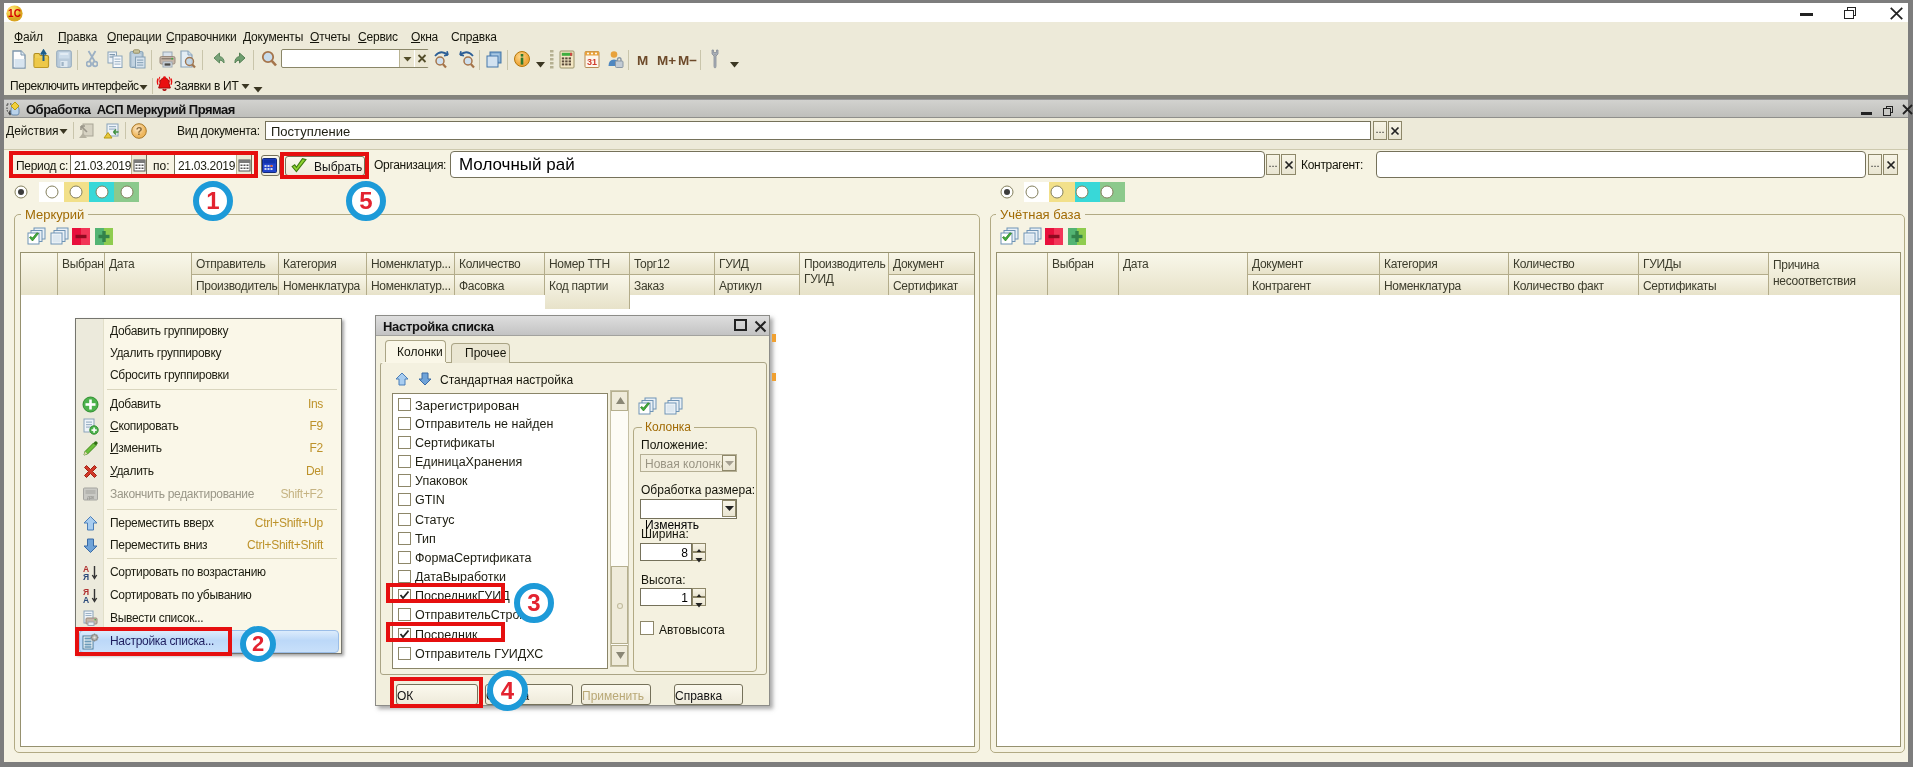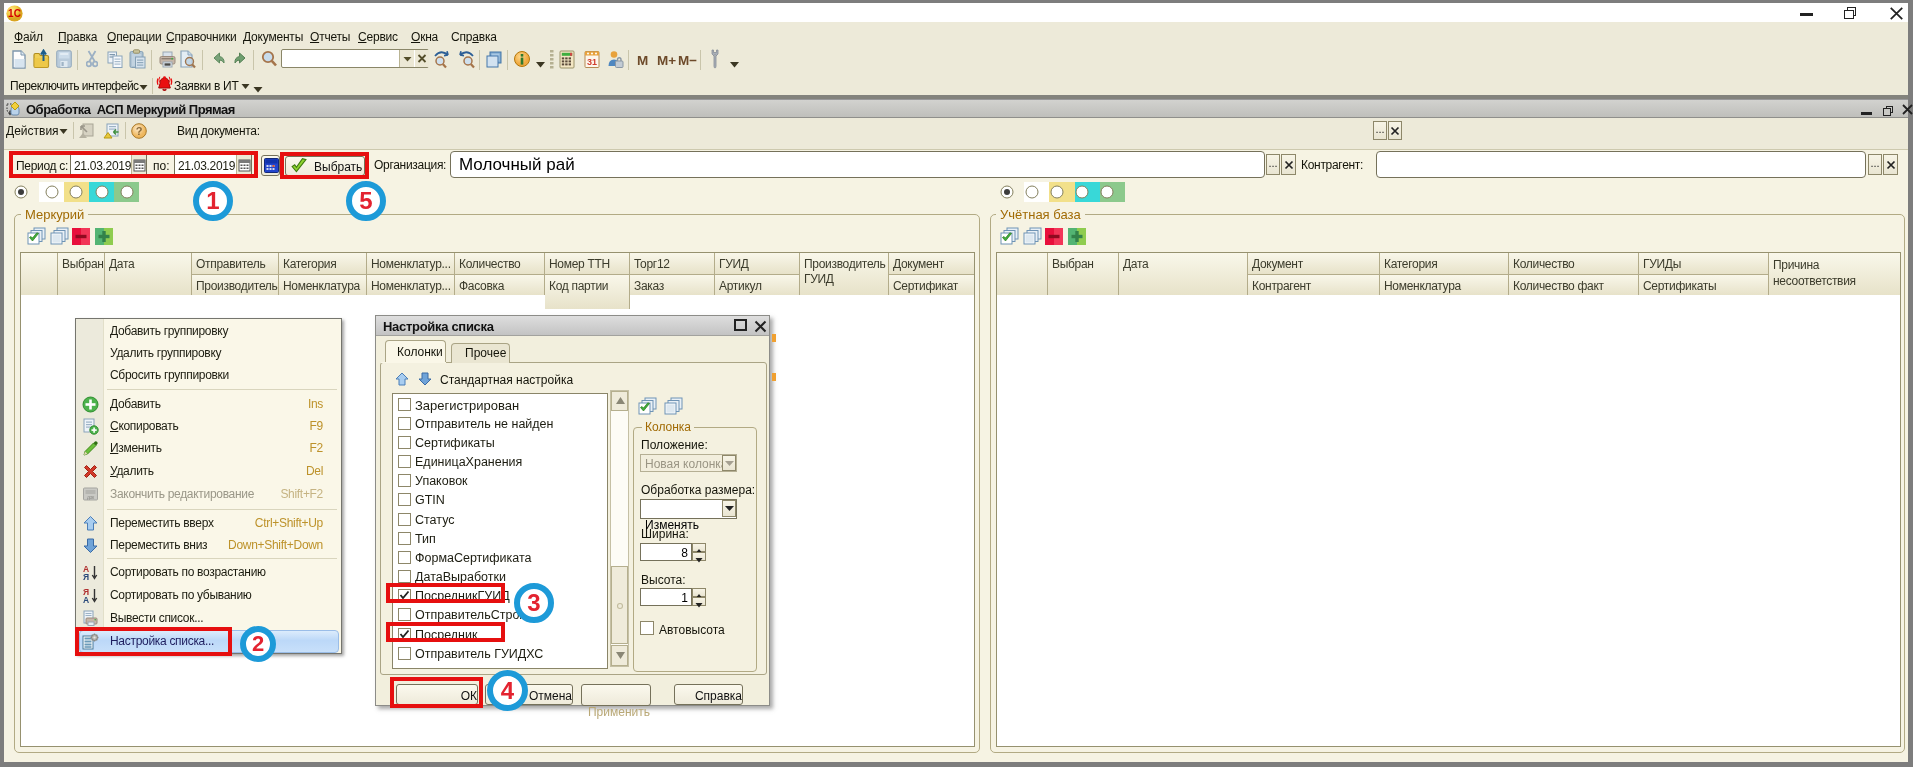--- a/index.html
+++ b/index.html
@@ -9,21 +9,21 @@
 .field{background:#fff;border:1px solid #75715a}
 .sep{width:1px;background:#c9c5ab;top:50px;height:20px}
 .hdrcell{position:absolute;background:linear-gradient(#f9f7ea,#e7e2c9);border-right:1px solid #b3ac8a;color:#3c3c2c;padding:4px 0 0 4px;overflow:hidden;white-space:nowrap;letter-spacing:-0.3px}
 .mitem{position:absolute;left:0;width:100%;height:23px;line-height:23px;letter-spacing:-0.3px}
 .mtext{position:absolute;left:34px;top:0}
 .mshort{position:absolute;right:18px;top:0;color:#bd922a}
 .micon{position:absolute;left:6px;top:3px;width:17px;height:17px}
 .redbox{position:absolute;border:4px solid #e60f0f}
 .anncirc{position:absolute;border:6px solid #1d9ad8;background:#fff;border-radius:50%;color:#e32330;font-weight:bold;text-align:center}
 .chk{position:absolute;width:14px;height:14px;background:#fff;border:1px solid #8d8769}
-.btn{position:absolute;background:linear-gradient(#fbf9ee,#eeeada);border:1px solid #75715a;border-radius:3px;text-align:right;color:#111}
+.btn{position:absolute;background:linear-gradient(#fbf9ee,#eeeada);border:1px solid #75715a;border-radius:3px;text-align:left;color:#111}
 .ddb{position:absolute;background:linear-gradient(#f7f4e6,#e9e5d2);border:1px solid #8d8769;text-align:center}
 .lbl{position:absolute;white-space:nowrap}
 .gold{color:#a16b05;font-weight:normal}
 </style></head>
 <body>
 
 <div class="a" style="left:4px;top:3px;width:1904px;height:19px;background:#fff" id="titlebar">
 <svg class="a" style="left:2px;top:2px" width="17" height="17" viewBox="0 0 22 22">
       <defs>
         <radialGradient id="lg1" cx="35%" cy="30%">
@@ -277,20 +277,21 @@
       <defs>
         <radialGradient id="hlp" cx="40%" cy="35%">
           <stop offset="0%" stop-color="#fde9c8"></stop>
           <stop offset="100%" stop-color="#eeb75e"></stop>
         </radialGradient>
       </defs>
       <circle cx="8" cy="8" r="7.3" fill="url(#hlp)" stroke="#a87828"></circle>
       <text x="8" y="12" font-size="11" font-weight="bold" text-anchor="middle" fill="#8a6a3a" font-family="Liberation Sans">?</text>
     </svg>
 <div class="lbl" style="left:173px;top:6px;letter-spacing:-0.3px;color:#14140a">Вид документа:</div>
+<div class="field a" style="left:261px;top:3px;width:1106px;height:19px;padding:2px 0 0 5px;font-size:13px">Поступление</div>
 <div class="ddb" style="left:1369px;top:3px;width:14px;height:19px;font-size:11px;line-height:15px;color:#222">...</div>
 <div class="ddb" style="left:1384px;top:3px;width:14px;height:19px"><svg width="12" height="12" style="margin-top:3px">
         <path d="M2.5 2.5 L9.5 9.5 M9.5 2.5 L2.5 9.5" stroke="#222" stroke-width="1.7"></path>
       </svg></div>
 </div>
 
 <div id="periodrow">
 <div class="lbl" style="left:16px;top:159px;letter-spacing:-0.3px;color:#14140a">Период с:</div>
 <div class="field a" style="left:70px;top:153px;width:77px;height:24px;font-size:12px;letter-spacing:-0.3px;padding:5px 0 0 3px">21.03.2019
 <div class="a" style="left:60px;top:1px;width:15px;height:21px;background:#ece8d5;border-left:1px solid #b9b493"><svg width="13" height="13" style="margin:4px 0 0 1px">
@@ -553,21 +554,21 @@
           <path d="M8.5 1.5 L15 8 L11.5 8 L11.5 15 L5.5 15 L5.5 8 L2 8 Z" fill="#a8cdf0" stroke="#4b7eb8"></path>
         </svg>
         <span class="mtext">Переместить вверх</span>
         <span class="mshort">Ctrl+Shift+Up</span>
       </div>
 <div class="mitem" style="top:215px">
         <svg class="micon" viewBox="0 0 17 17">
           <path d="M8.5 15.5 L15 9 L11.5 9 L11.5 2 L5.5 2 L5.5 9 L2 9 Z" fill="#6fa3d8" stroke="#3a6ba5"></path>
         </svg>
         <span class="mtext">Переместить вниз</span>
-        <span class="mshort">Down+Shift+Down</span>
+        <span class="mshort">Ctrl+Shift+Shift</span>
       </div>
 <div class="a" style="left:31px;top:239px;width:230px;height:1px;background:#d9d5bd"></div>
 <div class="mitem" style="top:242px">
         <svg class="micon" viewBox="0 0 17 17">
           <text x="1" y="8" font-size="8.5" font-weight="bold" fill="#b03030" font-family="Liberation Sans">А</text>
           <text x="1" y="16" font-size="8.5" font-weight="bold" fill="#28487a" font-family="Liberation Sans">Я</text>
           <path d="M12.5 2 L12.5 13 M10.3 11 L12.5 14.5 L14.7 11" stroke="#333" stroke-width="1.4" fill="none"></path>
         </svg>
         <span class="mtext">Сортировать по возрастанию</span>
       </div>
@@ -727,21 +728,21 @@
         </svg></div>
 <div class="ddb" style="left:0;top:9px;width:14px;height:9px"><svg width="12" height="8">
           <path d="M6 6.5 L9.5 2 L2.5 2 Z" fill="#222"></path>
         </svg></div>
 </div>
 <div class="chk" style="left:264px;top:305px"></div>
 <div class="lbl" style="left:283px;top:307px;color:#14140a">Автовысота</div>
 
 <div class="btn" style="left:20px;top:368px;width:82px;height:21px;padding-top:4px">ОК</div>
 <div class="btn" style="left:109px;top:368px;width:88px;height:21px;padding-top:4px">Отмена</div>
-<div class="btn" style="left:205px;top:368px;width:70px;height:21px;padding-top:20px;color:#b9a876">Применить</div>
+<div class="btn" style="left:205px;top:368px;width:70px;height:21px;padding-top:4px;color:#b9a876">Применить</div>
 <div class="btn" style="left:298px;top:368px;width:69px;height:21px;padding-top:4px">Справка</div>
 </div>
 <div class="a" style="left:772px;top:334px;width:4px;height:8px;background:#f0a030"></div>
 <div class="a" style="left:772px;top:373px;width:4px;height:8px;background:#f0a030"></div>
 
 <div class="redbox" style="left:9px;top:151px;width:249px;height:27px"></div>
 <div class="redbox" style="left:280px;top:152px;width:89px;height:27px"></div>
 <div class="redbox" style="left:75px;top:627px;width:157px;height:29px"></div>
 <div class="redbox" style="left:386px;top:583px;width:119px;height:20px"></div>
 <div class="redbox" style="left:386px;top:622px;width:119px;height:20px"></div>

